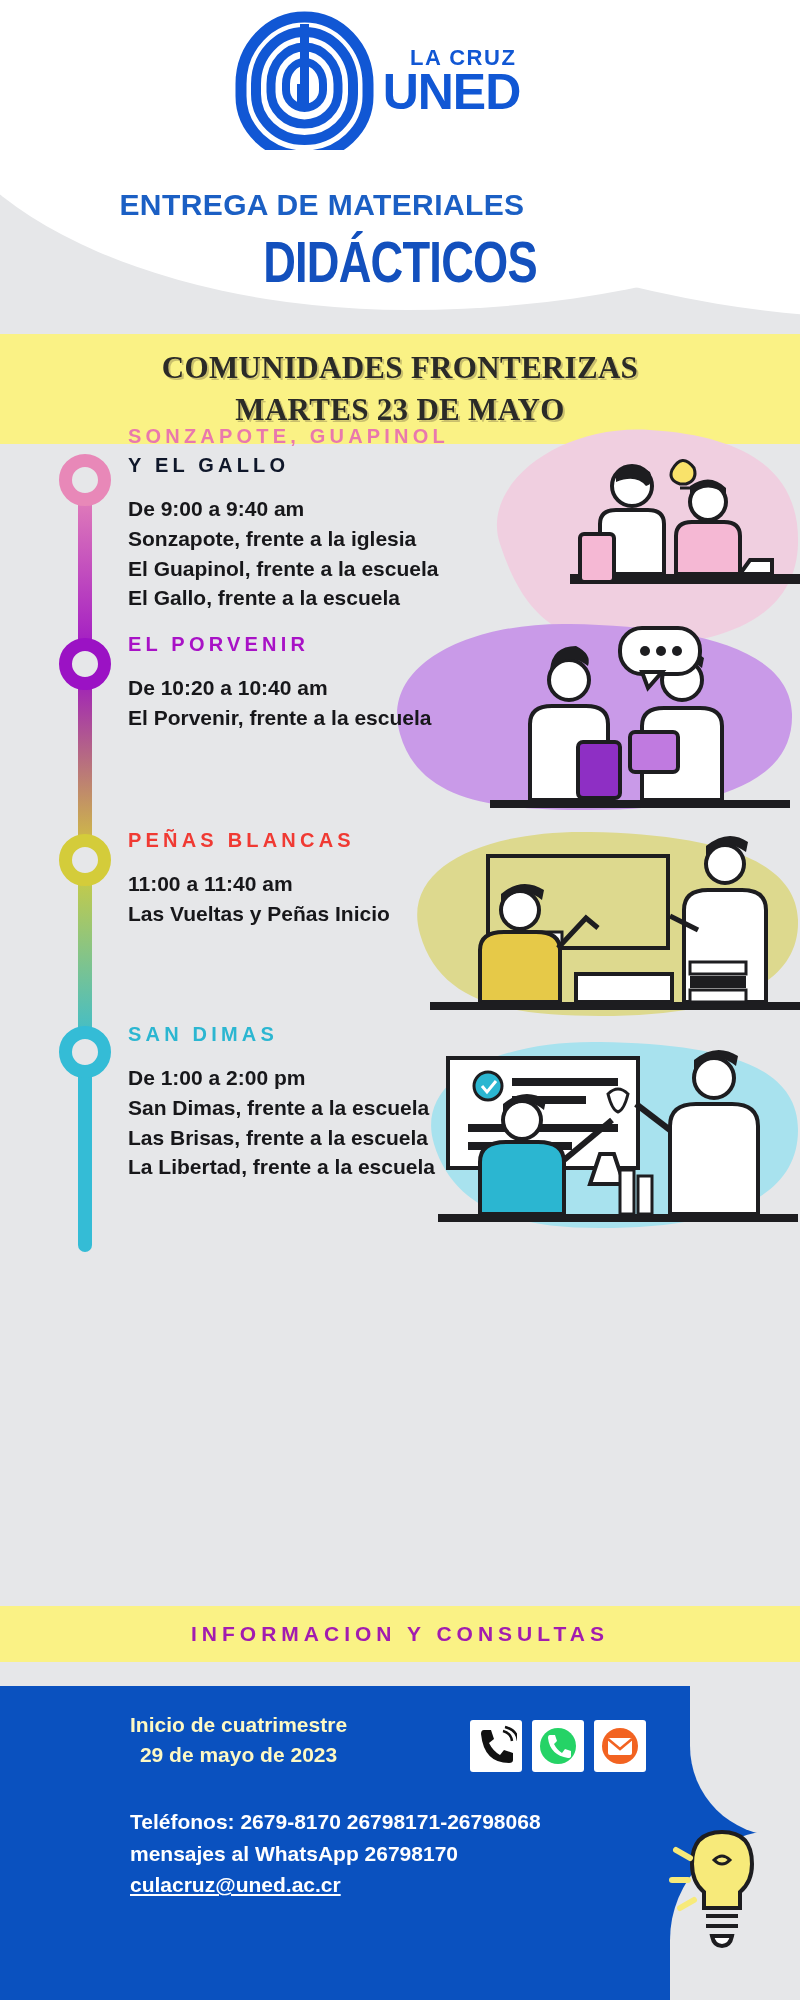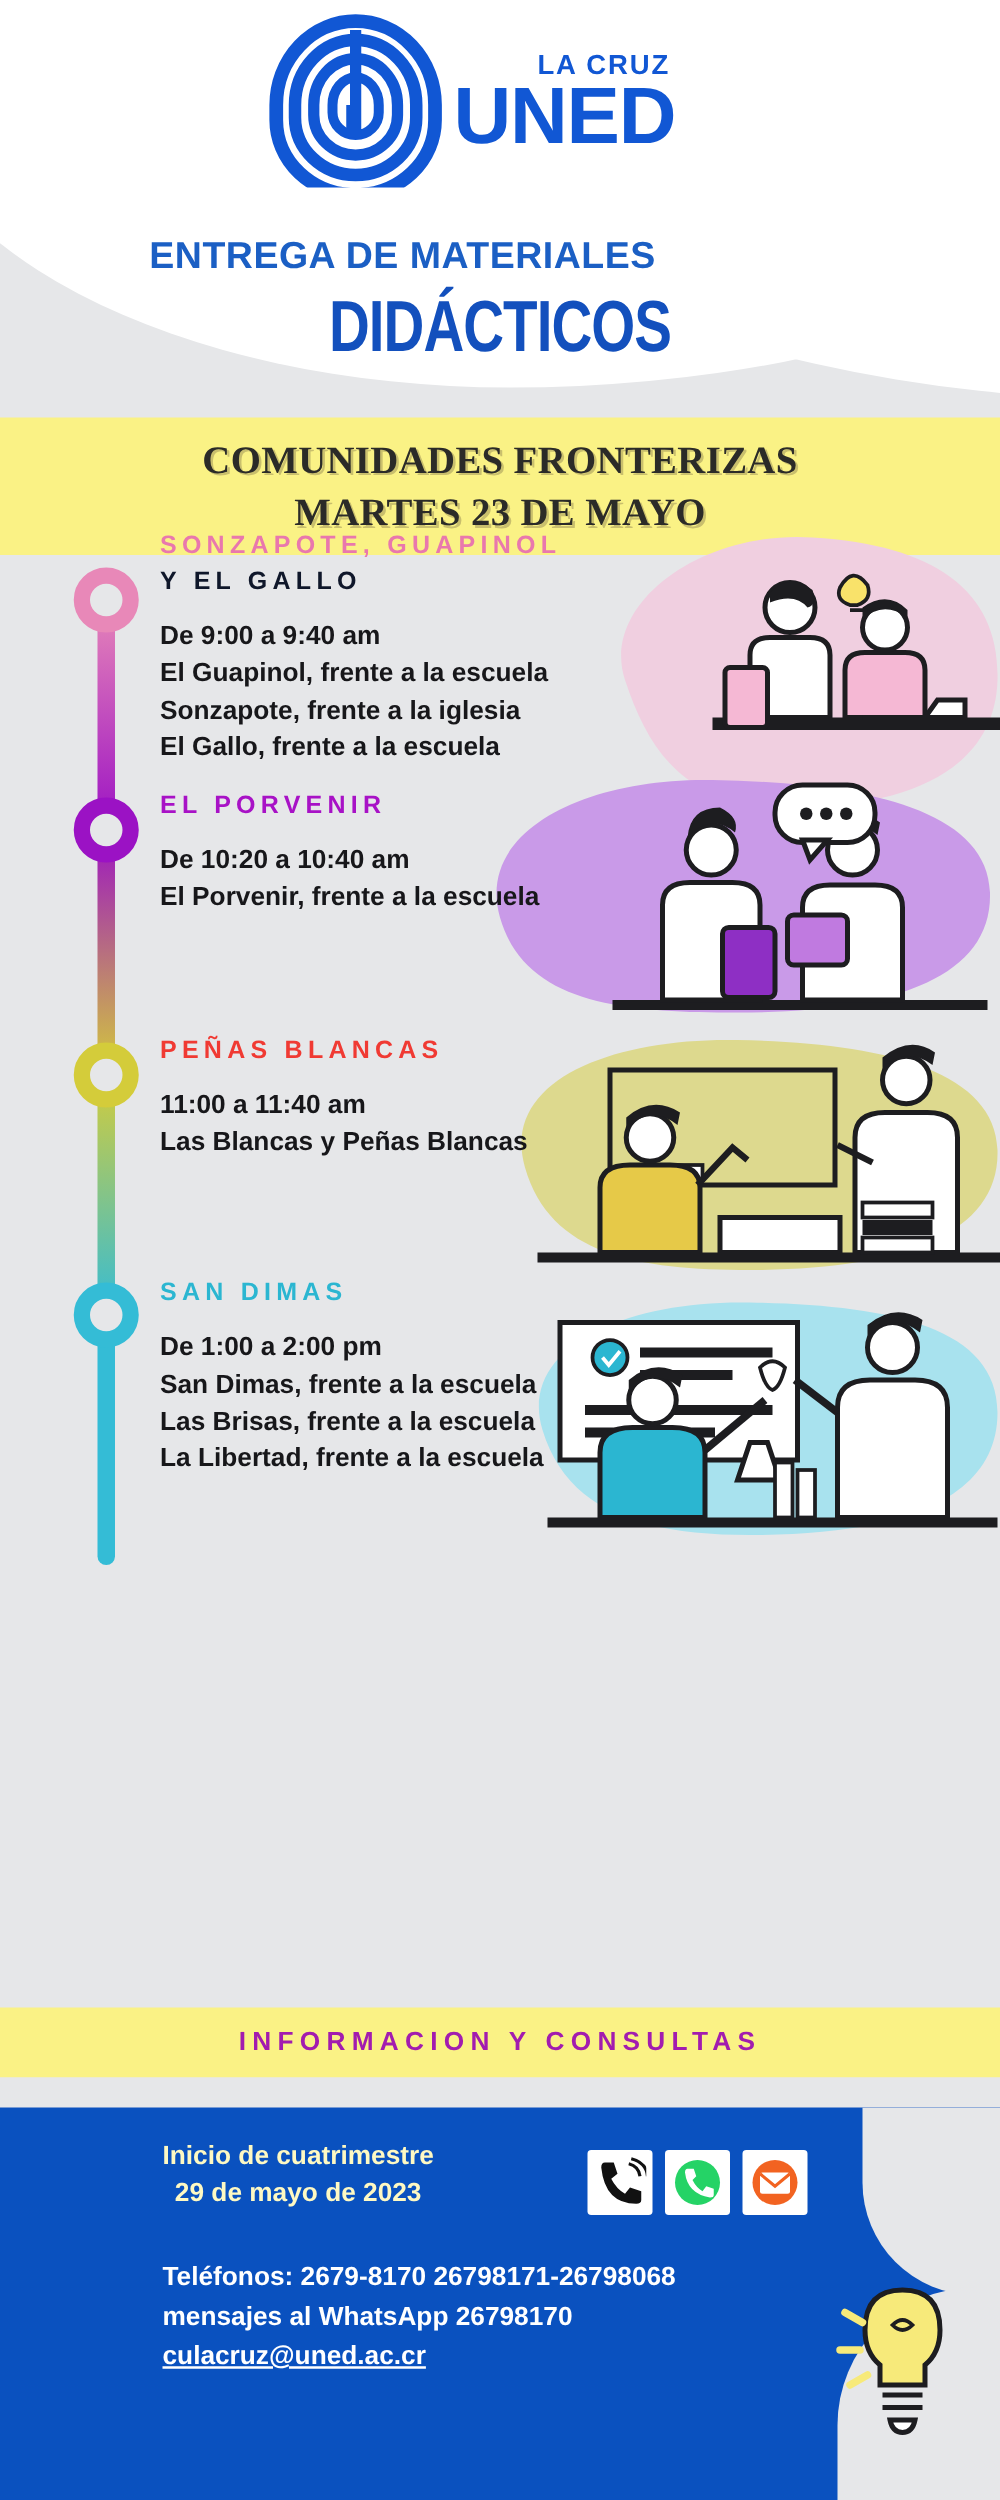--- a/index.html
+++ b/index.html
@@ -66,21 +66,21 @@
     font-weight: bold;
     font-size: 22px;
     letter-spacing: 1.5px;
     color: #1157d4;
     margin-bottom: 2px;
     margin-right: 4px;
   }
   .logo-main {
     font-family: "Liberation Sans", sans-serif;
     font-weight: bold;
-    font-size: 64px;
+    font-size: 50px;
     letter-spacing: -1px;
     color: #1157d4;
     line-height: 0.85;
   }
 
   .title-1 {
     position: absolute;
     left: 0; top: 188px;
     width: 644px;
     text-align: center;
@@ -393,39 +393,39 @@
     <div class="tl-node" style="top:10px; border-color:#e888b8;"></div>
     <div class="tl-node" style="top:194px; border-color:#9b12c4;"></div>
     <div class="tl-node" style="top:390px; border-color:#d4cc3a;"></div>
     <div class="tl-node" style="top:582px; border-color:#34bcd6;"></div>
 
     <div class="sec" style="top:-22px;">
       <div class="sec-title" style="color:#e978ad;">SONZAPOTE, GUAPINOL</div>
       <div class="sec-title" style="color:#0f172a;">Y EL GALLO</div>
       <div class="sec-body">
         <div>De 9:00 a 9:40 am</div>
+        <div>Sonzapote, frente a la iglesia</div>
         <div>El Guapinol, frente a la escuela</div>
-        <div>Sonzapote, frente a la iglesia</div>
         <div>El Gallo, frente a la escuela</div>
       </div>
     </div>
 
     <div class="sec" style="top:186px;">
       <div class="sec-title" style="color:#a812c6;">EL PORVENIR</div>
       <div class="sec-body">
         <div>De 10:20 a 10:40 am</div>
         <div>El Porvenir, frente a la escuela</div>
       </div>
     </div>
 
     <div class="sec" style="top:382px;">
       <div class="sec-title" style="color:#f03a33;">PEÑAS BLANCAS</div>
       <div class="sec-body">
         <div>11:00 a 11:40 am</div>
-        <div>Las Blancas y Peñas Blancas</div>
+        <div>Las Vueltas y Peñas Inicio</div>
       </div>
     </div>
 
     <div class="sec" style="top:576px;">
       <div class="sec-title" style="color:#2bb6d1;">SAN DIMAS</div>
       <div class="sec-body">
         <div>De 1:00 a 2:00 pm</div>
         <div>San Dimas, frente a la escuela</div>
         <div>Las Brisas, frente a la escuela</div>
         <div>La Libertad, frente a la escuela</div>

